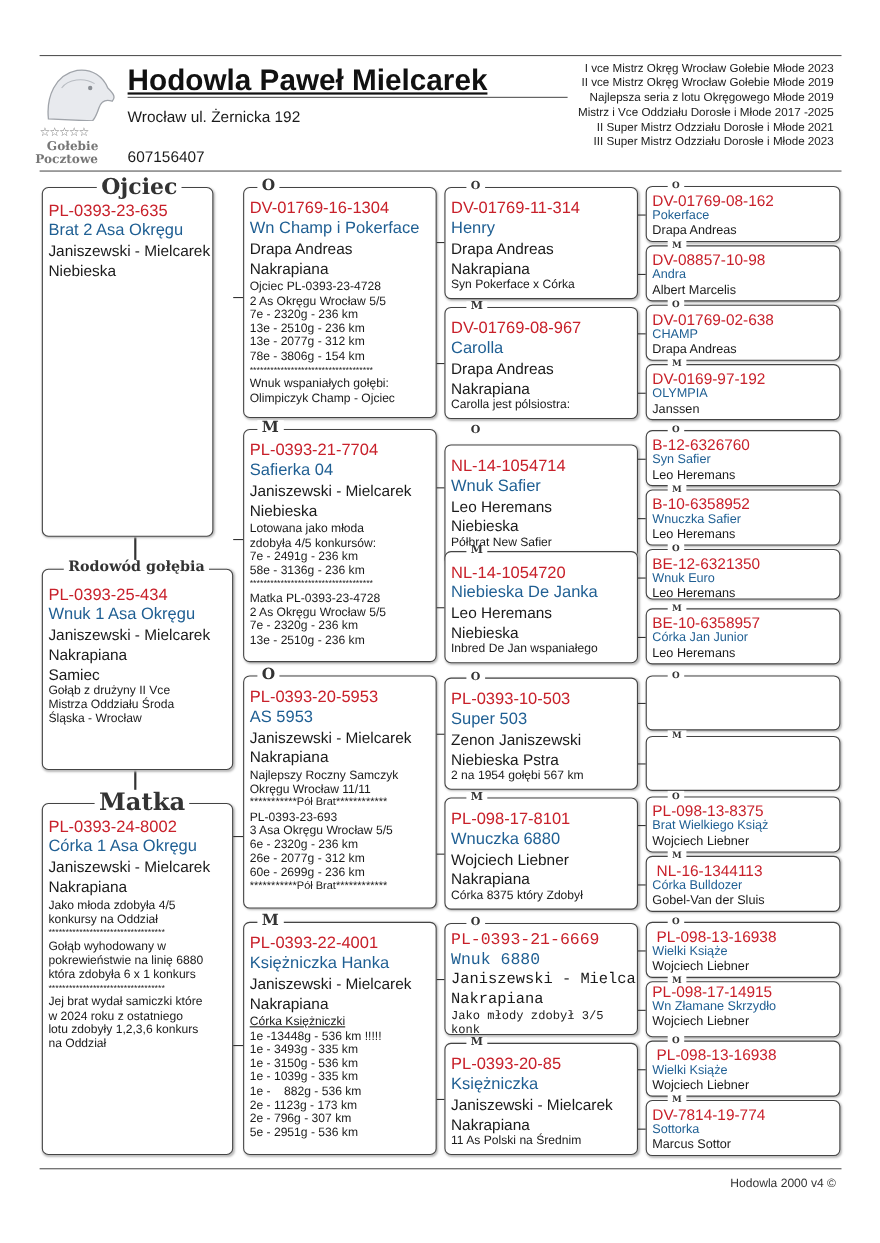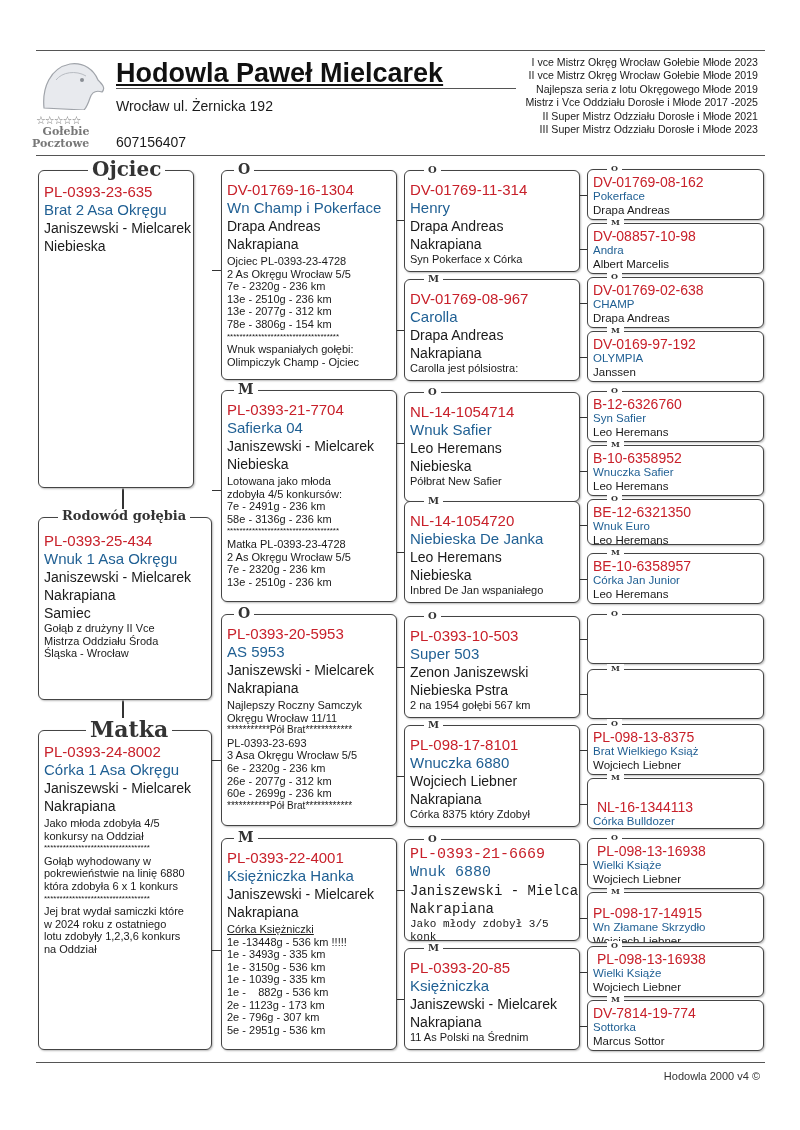--- a/index.html
+++ b/index.html
@@ -185,21 +185,21 @@
 
 <div class="box g3" style="left:404px; top:279px; width:176px; height:102px; padding-top:10px;">
   <div class="ring">DV-01769-08-967</div>
   <div class="name">Carolla</div>
   <div class="line">Drapa Andreas</div>
   <div class="line">Nakrapiana</div>
   <div class="small">Carolla jest pólsiostra:</div>
 </div>
 <div class="legend" style="left:424px; top:274px; font-size:10px;">M</div>
 
-<div class="box g3" style="left:404px; top:392px; width:176px; height:110px; padding-top:10px;">
+<div class="box g3" style="left:404px; top:404px; width:176px; height:110px; padding-top:10px;">
   <div class="ring">NL-14-1054714</div>
   <div class="name">Wnuk Safier</div>
   <div class="line">Leo Heremans</div>
   <div class="line">Niebieska</div>
   <div class="small">Półbrat New Safier</div>
 </div>
 <div class="legend" style="left:424px; top:387px; font-size:10px;">O</div>
 
 <div class="box g3" style="left:404px; top:501px; width:176px; height:102px; padding-top:10px;">
   <div class="ring">NL-14-1054720</div>
@@ -325,35 +325,35 @@
 </div>
 <div class="legend" style="left:607px; top:664px; font-size:8px;">M</div>
 
 <div class="box g4" style="left:587px; top:724px; width:177px; height:51px; padding-top:4px;">
   <div class="ring">PL-098-13-8375</div>
   <div class="name">Brat Wielkiego Książ</div>
   <div class="line">Wojciech Liebner</div>
 </div>
 <div class="legend" style="left:607px; top:719px; font-size:8px;">O</div>
 
-<div class="box g4" style="left:587px; top:778px; width:177px; height:51px; padding-top:20px;">
+<div class="box g4" style="left:587px; top:778px; width:177px; height:51px; padding-top:4px;">
   <div class="ring" style="white-space:pre;"> NL-16-1344113</div>
   <div class="name">Córka Bulldozer</div>
   <div class="line">Gobel-Van der Sluis</div>
 </div>
 <div class="legend" style="left:607px; top:773px; font-size:8px;">M</div>
 
 <div class="box g4" style="left:587px; top:838px; width:177px; height:51px; padding-top:4px;">
   <div class="ring" style="white-space:pre;"> PL-098-13-16938</div>
   <div class="name">Wielki Książe</div>
   <div class="line">Wojciech Liebner</div>
 </div>
 <div class="legend" style="left:607px; top:833px; font-size:8px;">O</div>
 
-<div class="box g4" style="left:587px; top:892px; width:177px; height:51px; padding-top:12px;">
+<div class="box g4" style="left:587px; top:892px; width:177px; height:51px; padding-top:0;">
   <div class="ring">PL-098-17-14915</div>
   <div class="name">Wn Złamane Skrzydło</div>
   <div class="line">Wojciech Liebner</div>
 </div>
 <div class="legend" style="left:607px; top:887px; font-size:8px;">M</div>
 
 <div class="box g4" style="left:587px; top:946px; width:177px; height:51px; padding-top:4px;">
   <div class="ring" style="white-space:pre;"> PL-098-13-16938</div>
   <div class="name">Wielki Książe</div>
   <div class="line">Wojciech Liebner</div>

